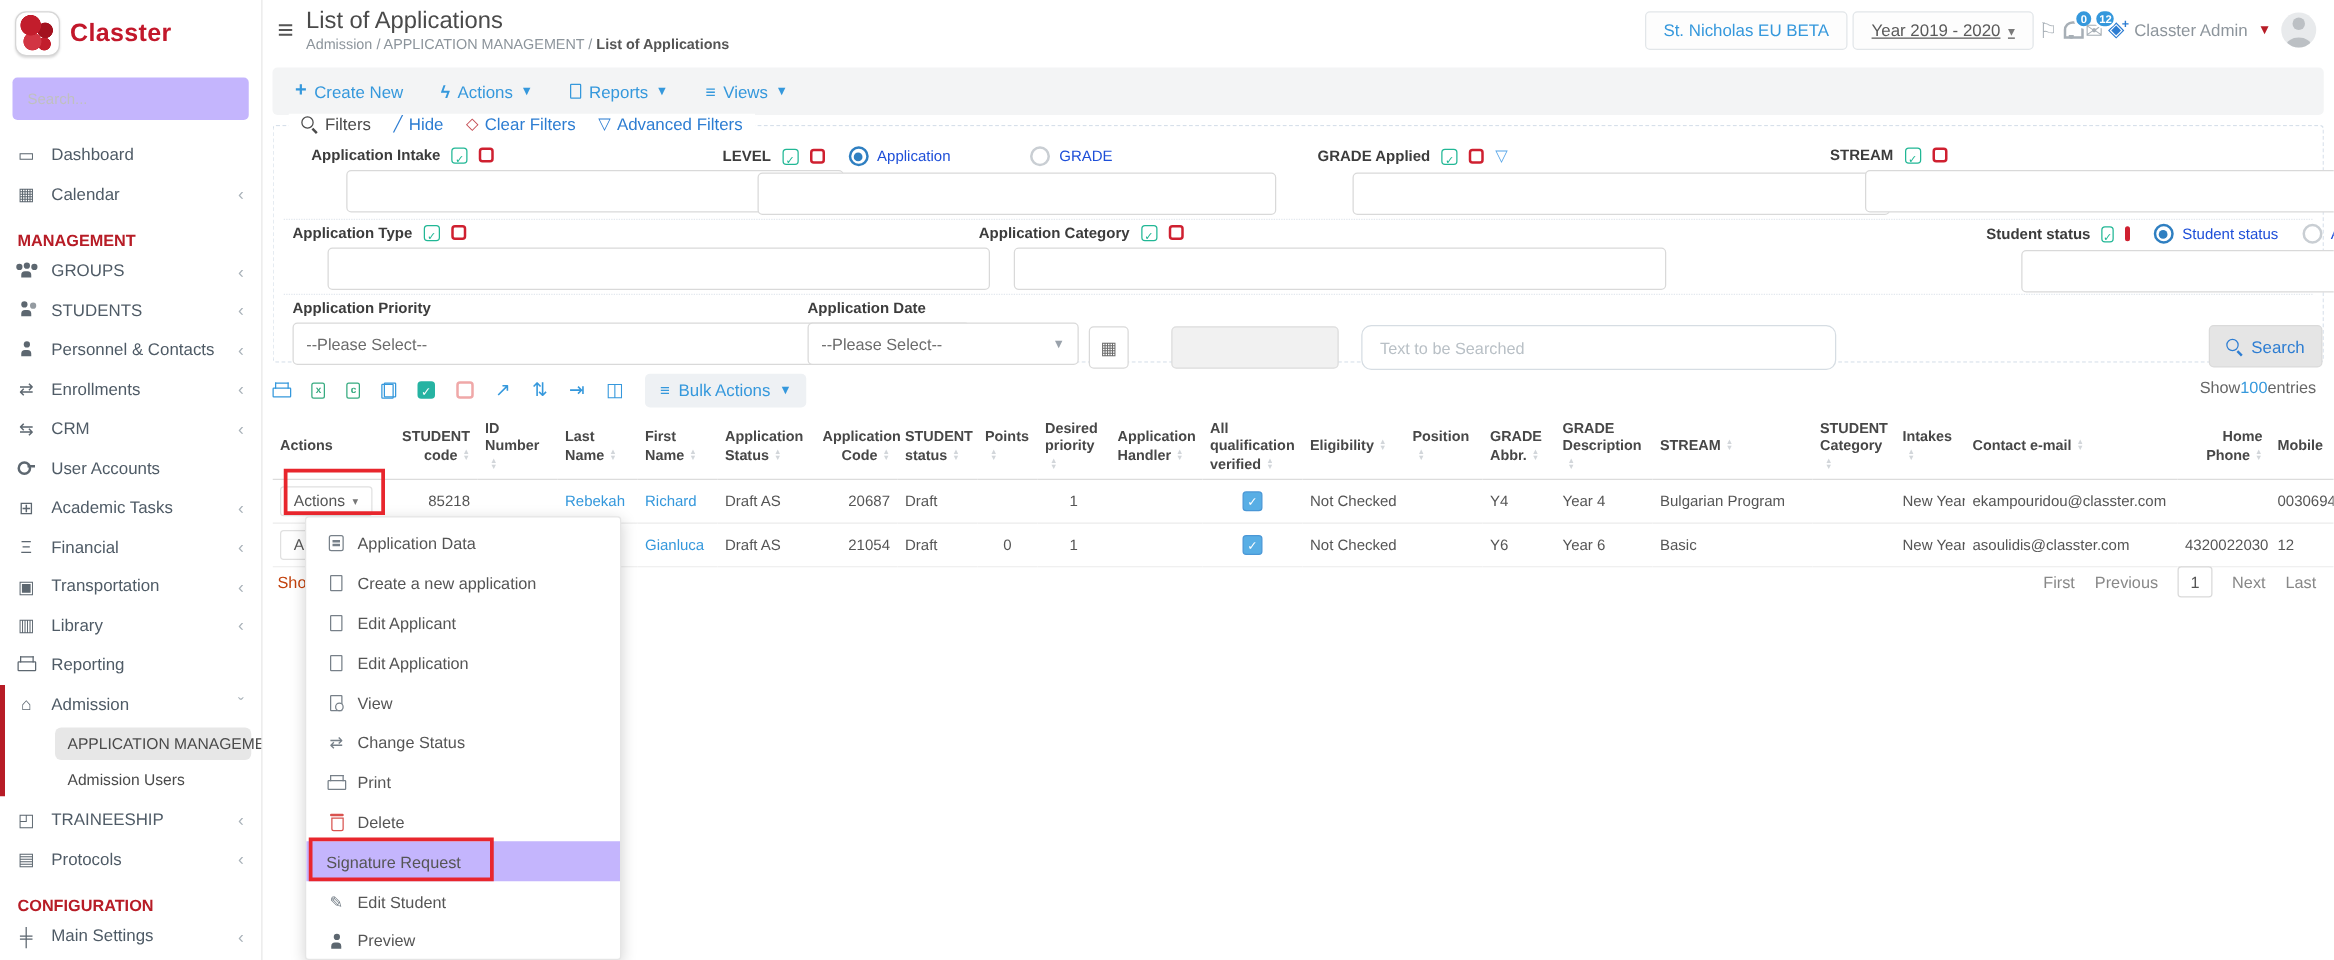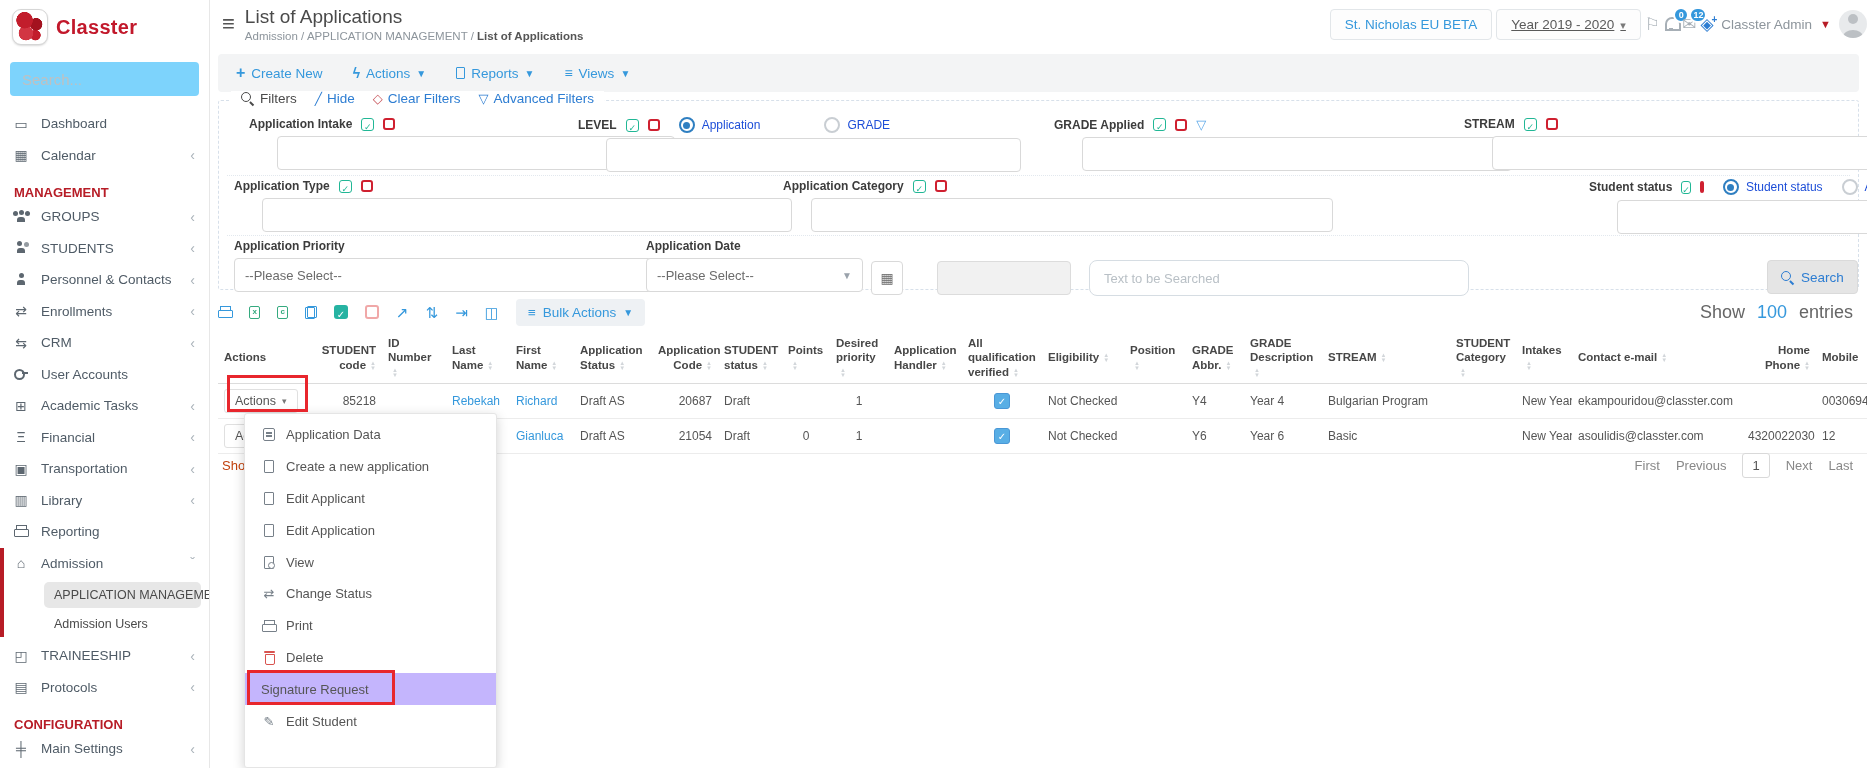--- a/index.html
+++ b/index.html
@@ -12,21 +12,21 @@
   .sidebar{position:absolute;left:0;top:0;width:210px;height:768px;background:#fff;border-right:1px solid #e7e7e7;overflow:hidden;z-index:20;}
   .brand{display:flex;align-items:center;gap:8px;padding:8px 12px;height:54px;}
   .logo-mark{width:36px;height:36px;border:1px solid #d6d6d6;border-radius:9px;background:
     radial-gradient(circle at 34% 30%, #c21d2c 0 8px, transparent 8.5px),
     radial-gradient(circle at 68% 42%, #a3121f 0 6px, transparent 6.5px),
     radial-gradient(circle at 38% 68%, #d23543 0 7px, transparent 7.5px),
     radial-gradient(circle at 66% 74%, #c21d2c 0 5px, transparent 5.5px),#fff;
     box-shadow:0 1px 2px rgba(0,0,0,.15);}
   .brand-name{color:#c2182b;font-weight:bold;font-size:20px;letter-spacing:.3px;}
   .side-search{margin:8px 10px 12px 10px;}
-  .side-search input{width:100%;height:34px;background:#7dd3fc;border:none;border-radius:4px;padding:0 12px;font-size:15px;color:#666;outline:none;}
+  .side-search input{width:100%;height:34px;background:#c4b5fd;border:none;border-radius:4px;padding:0 12px;font-size:12px;color:#666;outline:none;}
   .side-search input::placeholder{color:#c0c0c0;}
   .snav{font-size:13.5px;color:#4f5b66;}
   .sitem{display:flex;align-items:center;gap:11px;padding:0 12px;height:31.5px;cursor:pointer;position:relative;}
   .sitem .lbl{flex:1;white-space:nowrap;overflow:hidden;}
   .sitem .chev{color:#a9b2b9;font-size:14px;margin-right:2px;}
   .shead{padding:14px 12px 6px 14px;color:#b71c26;font-weight:bold;font-size:13px;height:30px;}
   .sico{width:18px;text-align:center;color:#5d6770;font-size:14px;flex:0 0 18px;line-height:1;}
   .admission-group{border-left:4px solid #b71c26;}
   .admission-group .sitem{padding-left:8px;}
   .subitem{display:block;margin:3px 8px 3px 40px;padding:6px 10px;border-radius:5px;color:#4a4a4a;font-size:12.5px;cursor:pointer;white-space:nowrap;}
@@ -71,21 +71,21 @@
   .radio{display:inline-block;width:16px;height:16px;border:2px solid #c9ced3;border-radius:50%;position:relative;vertical-align:-4px;background:#fff;}
   .radio.on{border-color:#2f7fc1;}
   .radio.on::after{content:"";position:absolute;inset:2.5px;background:#2f7fc1;border-radius:50%;}
   
   .topbar{position:absolute;left:210px;top:0;right:0;height:48px;background:#fff;display:flex;align-items:center;}
   .hamburger{font-size:22px;color:#555;margin:0 10px 0 12px;cursor:pointer;line-height:1;}
   .title-block{line-height:1.25;}
   .page-title{font-size:19px;color:#4a4a4a;font-weight:400;}
   .crumbs{font-size:11.5px;color:#8d959c;}
   .crumbs .cur{color:#555;font-weight:bold;}
-  .top-right{margin-left:auto;display:flex;align-items:center;gap:4px;}
+  .top-right{margin-left:auto;display:flex;align-items:center;gap:4px;padding-right:14px;}
   .tbtn{border:1px solid #e2e6e9;background:#fdfdfd;border-radius:4px;padding:7px 14px;font-size:13.5px;cursor:pointer;white-space:nowrap;}
   .tbtn.inst{color:#3598dc;}
   .tbtn.year{color:#5a5a5a;text-decoration:underline;}
   .caret-dn::after{content:"▾";font-size:11px;margin-left:6px;color:#7a7a7a;}
   .ticon{position:relative;color:#a7afb6;font-size:17px;cursor:pointer;line-height:1;}
   .badge{position:absolute;top:-9px;right:-11px;min-width:16px;height:16px;background:#3598dc;border:2px solid #fff;border-radius:9px;color:#fff;font-size:9px;font-weight:bold;line-height:12px;text-align:center;padding:0 2px;}
   .iclayers{color:#2d7dd2;font-size:17px;cursor:pointer;}
   .iclayers::before{content:"◈";}
   .iclayers::after{content:"+";font-size:10px;font-weight:bold;vertical-align:7px;margin-left:-2px;}
   .userbox{display:flex;align-items:center;gap:8px;cursor:pointer;}
@@ -122,21 +122,21 @@
   .calbtn{width:32px;height:34px;border:1px solid #d9d9d9;border-radius:4px;background:#fff;color:#6b6b6b;font-size:14px;text-align:center;line-height:32px;cursor:pointer;}
   .dateinput{height:34px;border:1px solid #dcdcdc;border-radius:4px;background:#f1f1f1;}
   .searchtext{height:36px;border:1px solid #d6dde3;border-radius:8px;background:#fff;padding:0 14px;font-size:13px;color:#555;outline:none;}
   .searchtext::placeholder{color:#b9c0c6;}
   .searchbtn{position:absolute;height:34px;background:#e5e5e5;border:1px solid #dadada;border-radius:4px;color:#2d7dd2;font-size:13.5px;display:flex;align-items:center;gap:7px;padding:0 13px;cursor:pointer;}
   
   .bulkbar{position:absolute;left:218px;top:296px;width:1100px;height:32px;display:flex;align-items:center;gap:17px;}
   .bico{color:#3598dc;font-size:15px;cursor:pointer;display:inline-flex;align-items:center;line-height:1;}
   .bulkbtn{display:flex;align-items:center;gap:7px;background:#eef1f4;border-radius:4px;color:#3598dc;font-size:13.5px;padding:6px 12px;cursor:pointer;}
   .bulkbtn .dcaret{font-size:10px;}
-  .gridinfo{position:absolute;right:14px;top:302px;font-size:18px;color:#666;display:flex;gap:12px;align-items:center;}
+  .gridinfo{position:absolute;right:14px;top:302px;font-size:13px;color:#666;display:flex;gap:0;align-items:center;}
   .gridinfo .count{color:#3598dc;cursor:pointer;}
   
   .tablewrap{position:absolute;left:218px;top:332px;width:1649px;overflow:hidden;}
   table{border-collapse:collapse;table-layout:fixed;width:1658px;font-size:12px;color:#555;}
   th{font-size:11.5px;font-weight:bold;color:#474747;text-align:left;padding:4px 6px;height:44px;vertical-align:middle;border-bottom:1px solid #dcdcdc;line-height:1.25;}
   td{padding:4px 6px;height:35px;border-bottom:1px solid #ececec;vertical-align:middle;white-space:nowrap;overflow:hidden;}
   th.r,td.r{text-align:right;}
   th.c,td.c{text-align:center;}
   .sort{display:inline-flex;flex-direction:column;margin-left:4px;vertical-align:middle;}
   .sort::before{content:"▲";font-size:6px;line-height:5px;color:#d2d6da;}
@@ -639,16 +639,22 @@
       </span>
       <span>Delete</span>
     </div>
   <div class="mitem hl">
       <span>Signature Request</span>
     </div>
   <div class="mitem">
       <span class="mico">✎</span>
       <span>Edit Student</span>
     </div>
+  <div class="mitem">
+      <span class="mico">
+        <span class="icper" style="--c:#778089"></span>
+      </span>
+      <span>Preview</span>
+    </div>
   <div class="redbox2"></div>
 </div>
 
 <div class="redbox redbox1"></div>
 
 </body></html>

